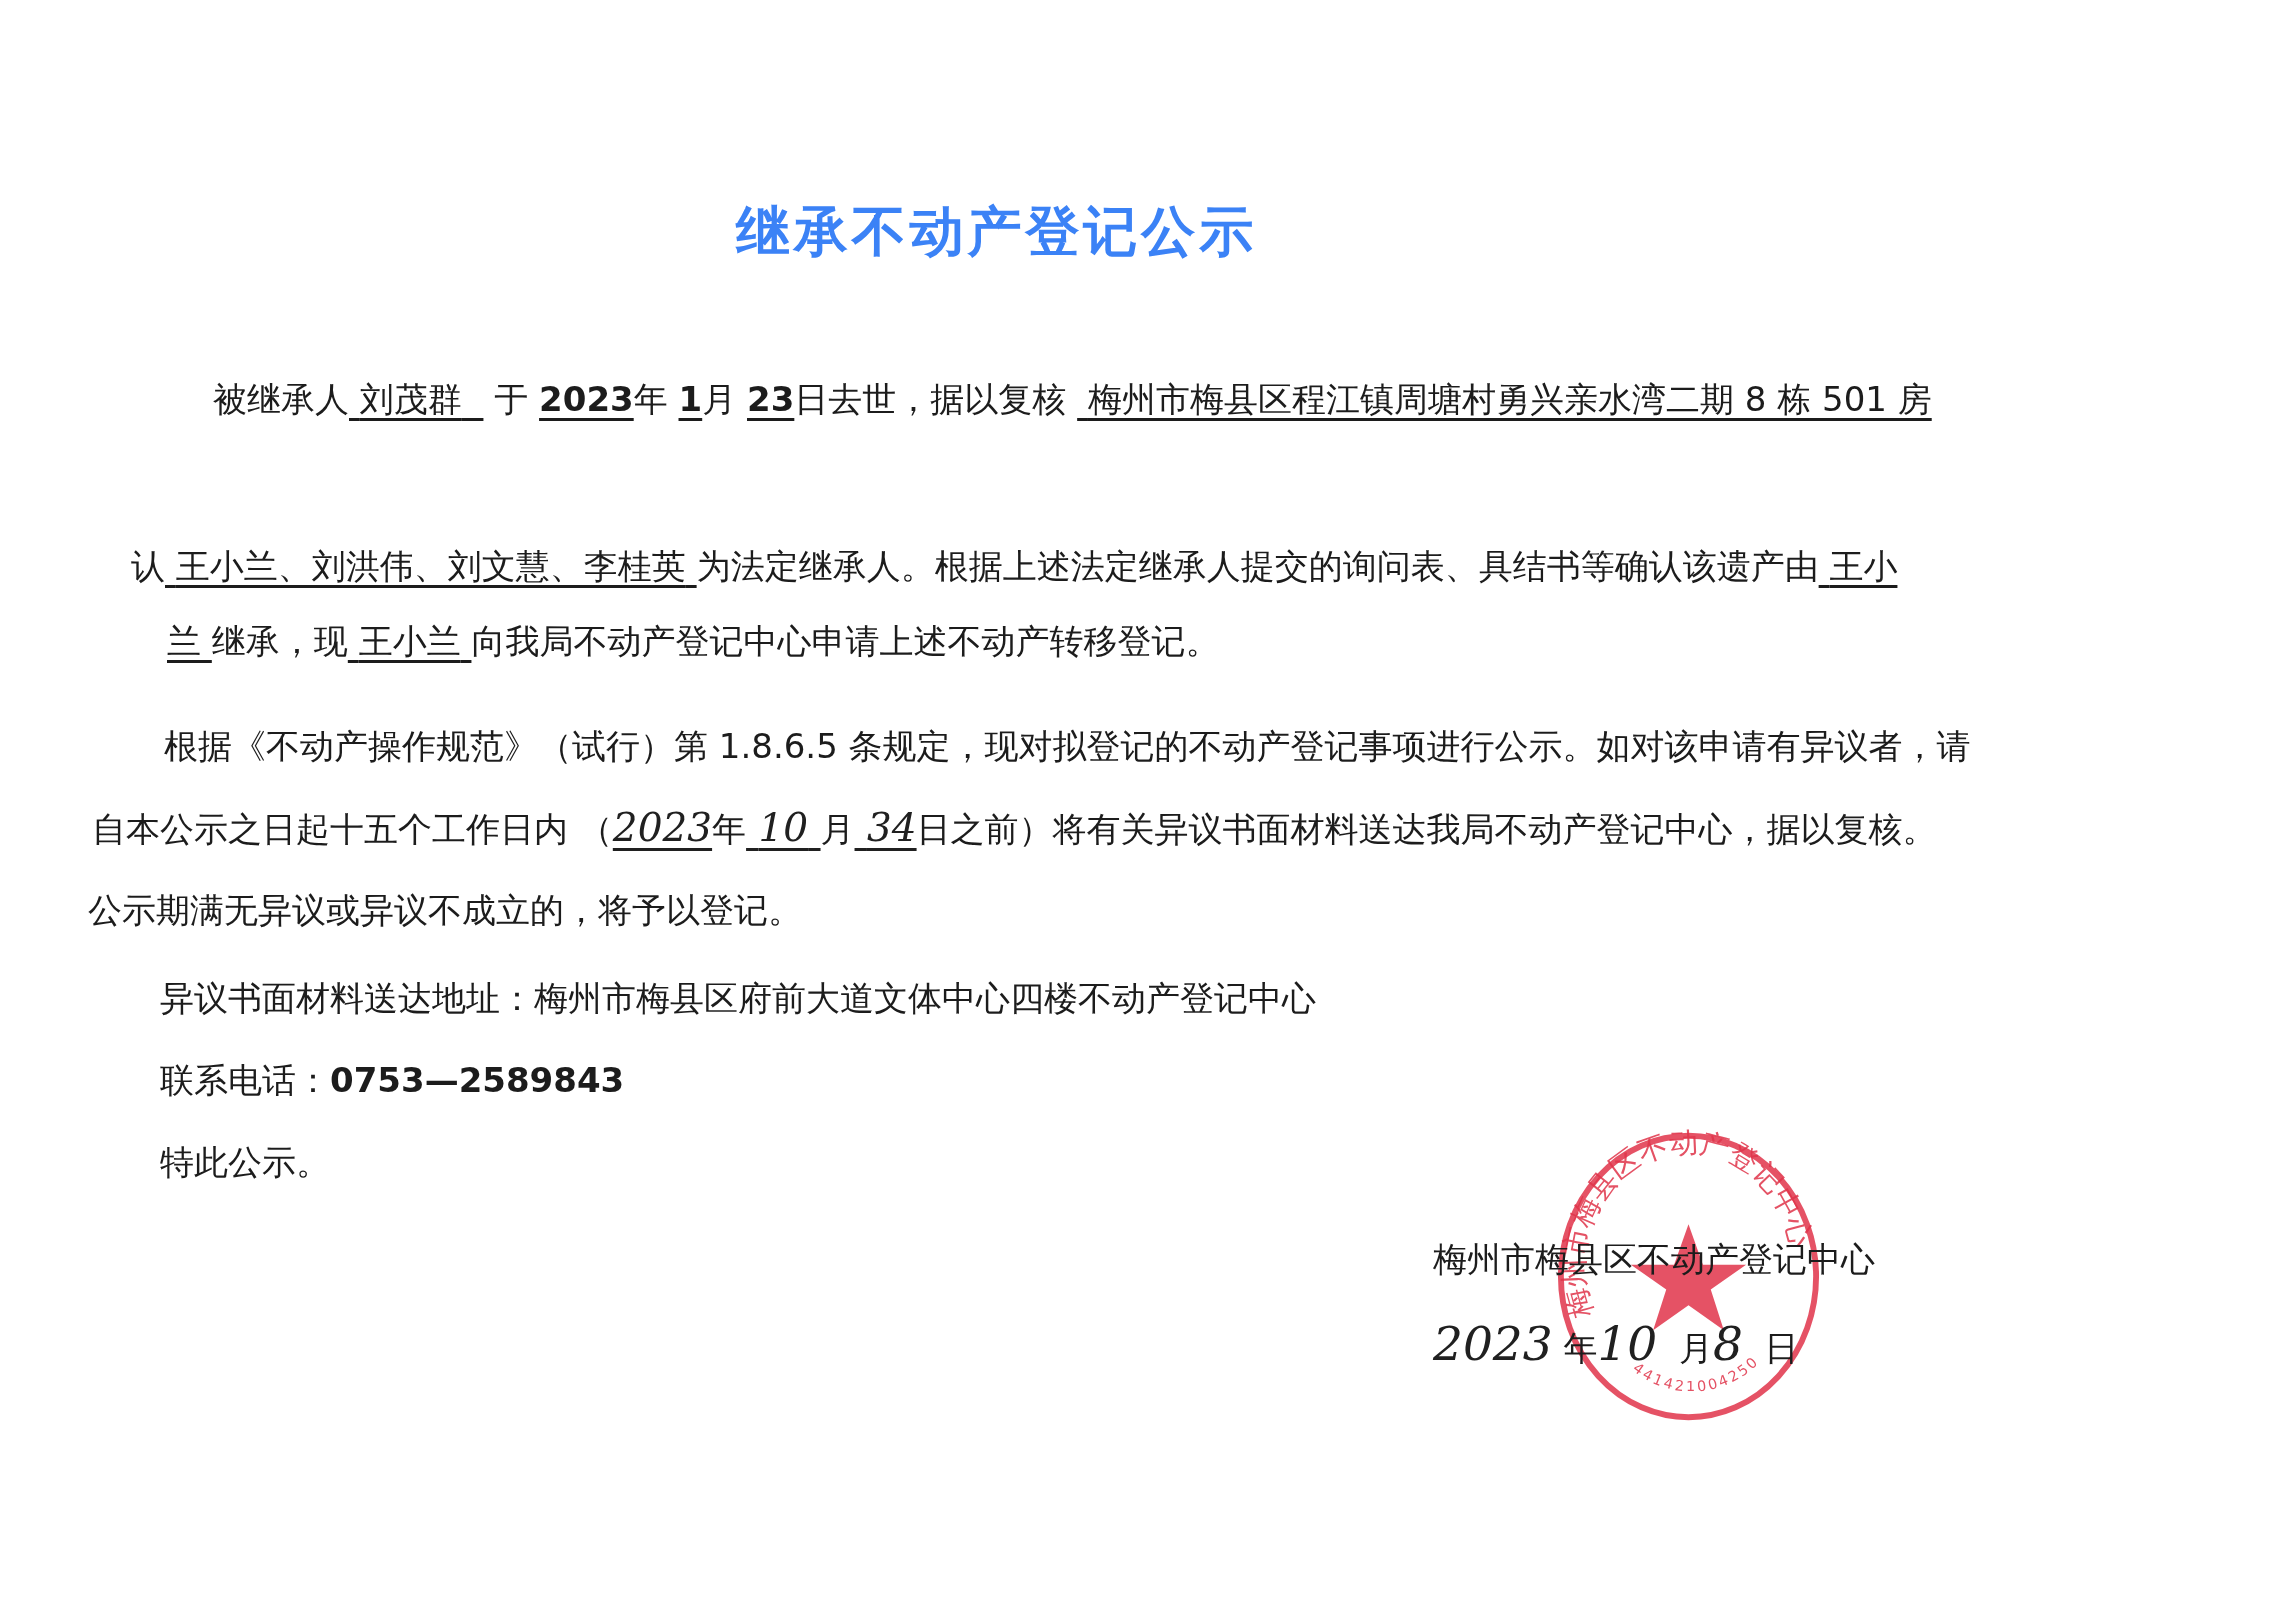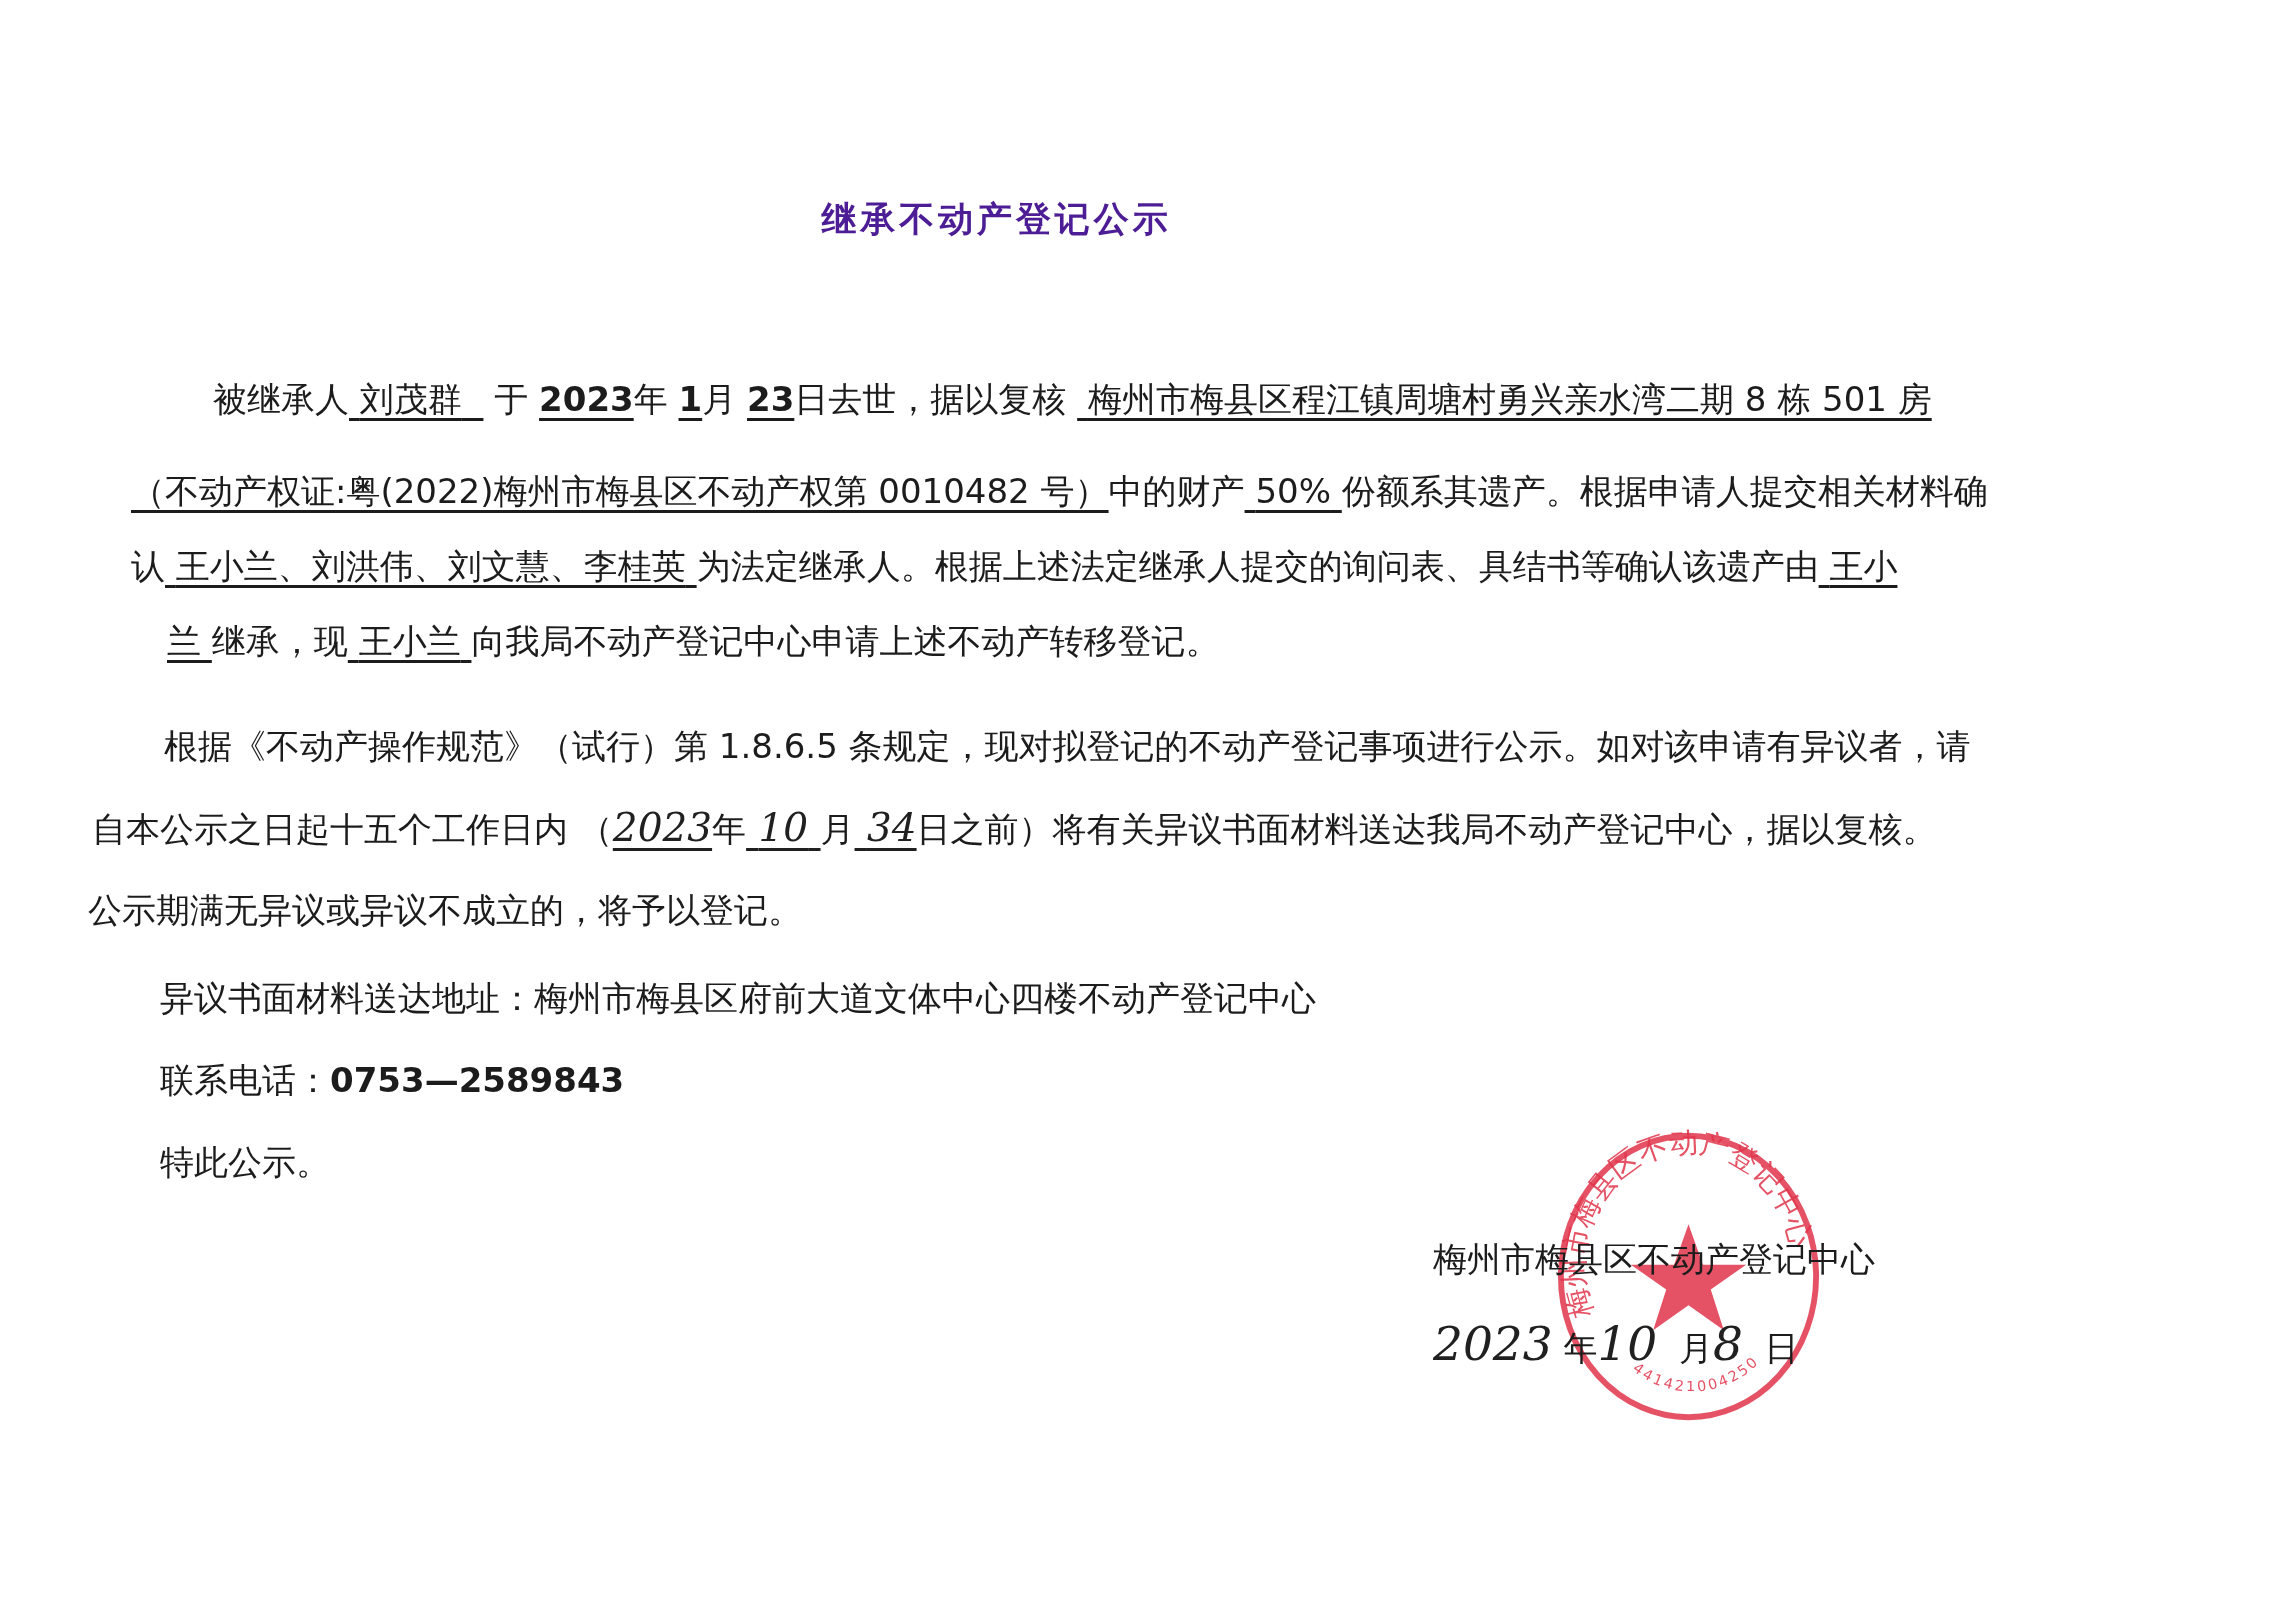--- a/index.html
+++ b/index.html
@@ -1,20 +1,20 @@
 <!DOCTYPE html>
 <html style="font-size:10.5px"><head>
 <meta charset="utf-8">
 <style>
   html, body { margin: 0; padding: 0; background: #ffffff; }
   body { width: 2295px; height: 1623px; position: relative; overflow: hidden;
          font-family: "DejaVu Sans", "Liberation Sans", sans-serif; color: #1c1c1c; }
   .page { position: absolute; left: 0; top: 0; width: 2295px; height: 1623px; }
   .title { position: absolute; left: 0; width: 1993px; top: 196px; text-align: center;
-           font-size: 35px; font-weight: bold; letter-spacing: 3.9px; color: #4c1d95; }
+           font-size: 54px; font-weight: bold; letter-spacing: 3.9px; color: #3b82f6; }
   .line { position: absolute; font-size: 34px; white-space: nowrap; line-height: 52px; }
   .u { text-decoration: underline; text-decoration-thickness: 2.6px; text-underline-offset: 6.5px; }
   .b { font-weight: bold; }
   .hand { font-family: "DejaVu Serif", serif; font-style: italic; font-size: 39px; color: #202020; }
   .stamp { position: absolute; left: 1551px; top: 1126px; width: 275px; height: 301px; }
   .sign { position: absolute; font-size: 34px; white-space: nowrap; }
 </style>
 </head>
 <body>
 
@@ -24,23 +24,20 @@
 
   <div class="line" style="left:213px; top:373px;">
     <span>被继承人</span><span class="u">&nbsp;<span>刘茂群</span>&nbsp;&nbsp;</span>
     <span>于</span>
     <span class="u b">2023</span><span>年</span>
     <span class="u b">1</span><span>月</span>
     <span class="u b">23</span><span>日去世，据以复核</span>
     <span class="u">&nbsp;<span>梅州市梅县区程江镇周塘村勇兴亲水湾二期 8 栋 501 房</span></span>
   </div>
 
-  <div class="line" style="left:131px; top:465px;">
-    <span class="u">（不动产权证:粤(2022)梅州市梅县区不动产权第 0010482 号）</span><span>中的财产</span><span class="u">&nbsp;<span>50%</span>&nbsp;</span><span>份额系其遗产。根据申请人提交相关材料确</span>
-  </div>
 
   <div class="line" style="left:131px; top:540px;">
     <span>认</span><span class="u">&nbsp;<span>王小兰、刘洪伟、刘文慧、李桂英</span>&nbsp;</span><span>为法定继承人。根据上述法定继承人提交的询问表、具结书等确认该遗产由</span><span class="u">&nbsp;<span>王小</span></span>
   </div>
 
   <div class="line" style="left:131px; top:615px;margin-left:36px;">
     <span class="u">兰</span><span class="u">&nbsp;</span><span>继承，现</span><span class="u">&nbsp;<span>王小兰</span>&nbsp;</span><span>向我局不动产登记中心申请上述不动产转移登记。</span>
   </div>
 
   <div class="line" style="left:164px; top:720px;">根据《不动产操作规范》（试行）第 1.8.6.5 条规定，现对拟登记的不动产登记事项进行公示。如对该申请有异议者，请</div>

